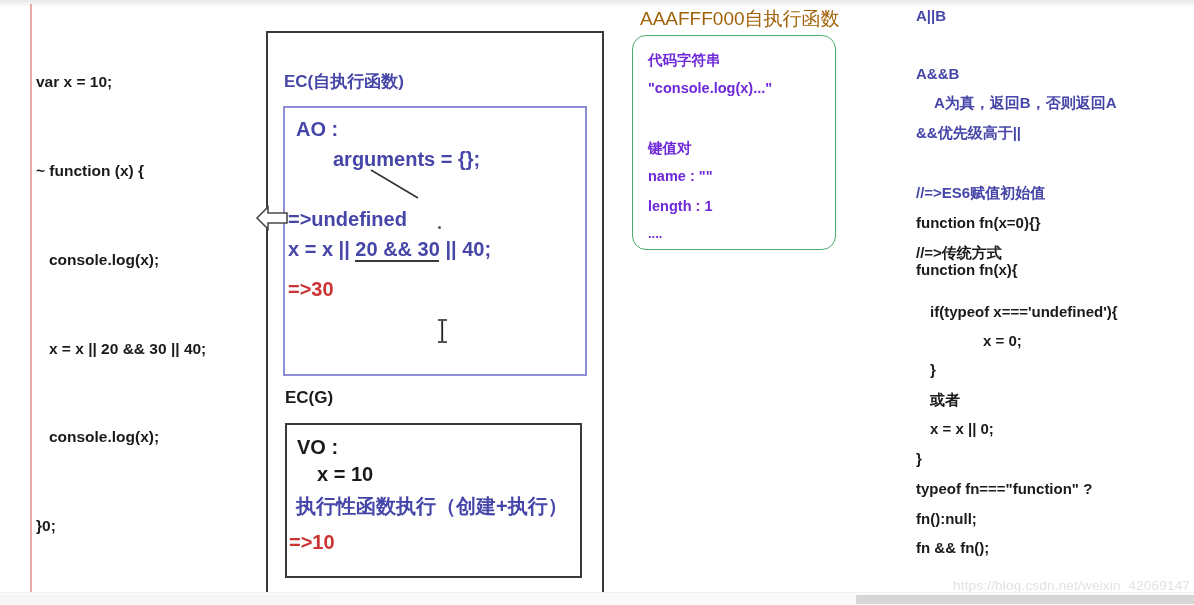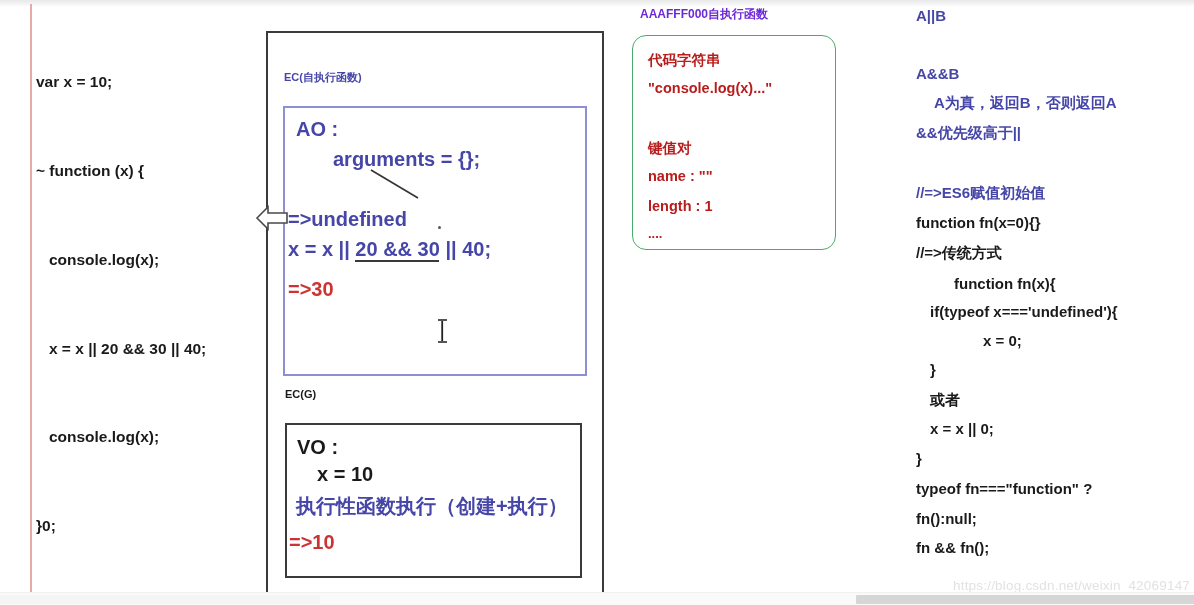--- a/index.html
+++ b/index.html
@@ -81,21 +81,21 @@
     width: 338px;
     height: 563px;
     border: 2px solid #3a3a3a;
     background: #ffffff;
     box-sizing: border-box;
   }
   .ec-label {
     position: absolute;
     color: #4646a8;
     font-weight: bold;
-    font-size: 11px;
+    font-size: 17px;
   }
   .ec-label.fn { left: 284px; top: 70px; }
   .ec-label.g  { left: 285px; top: 388px; color: #1a1a1a; }
 
   .ao-box {
     position: absolute;
     left: 283px;
     top: 106px;
     width: 304px;
     height: 270px;
@@ -172,39 +172,39 @@
     top: 318px;
     width: 11px;
     height: 26px;
   }
 
   
   .green-title {
     position: absolute;
     left: 640px;
     top: 6px;
-    color: #6d28d9;
-    font-weight: bold;
-    font-size: 12px;
+    color: #a16207;
+    font-weight: normal;
+    font-size: 19px;
     white-space: pre;
   }
   .green-box {
     position: absolute;
     left: 632px;
     top: 35px;
     width: 204px;
     height: 215px;
     border: 1.6px solid #4aaa6d;
     border-radius: 14px;
     background: #ffffff;
     box-sizing: border-box;
   }
   .green-line {
     position: absolute;
-    color: #b91c1c;
+    color: #6d28d9;
     font-weight: bold;
     font-size: 14.5px;
     white-space: pre;
   }
 
   
   .right-line {
     position: absolute;
     font-weight: bold;
     font-size: 15px;
@@ -294,21 +294,21 @@
   <div class="green-line" style="left:648px; top:226px; font-size:13px;">....</div>
 
   <div class="right-line blue" style="left:916px; top:7px;">A||B</div>
   <div class="right-line blue" style="left:916px; top:65px;">A&amp;&amp;B</div>
   <div class="right-line blue" style="left:934px; top:94px;">A为真，返回B，否则返回A</div>
   <div class="right-line blue" style="left:916px; top:124px;">&amp;&amp;优先级高于||</div>
 
   <div class="right-line blue" style="left:916px; top:184px;">//=&gt;ES6赋值初始值</div>
   <div class="right-line black" style="left:916px; top:214px;">function fn(x=0){}</div>
   <div class="right-line black" style="left:916px; top:244px;">//=&gt;传统方式</div>
-  <div class="right-line black" style="left:916px; top:275px;margin-left:38px;">function fn(x){</div>
+  <div class="right-line black" style="left:916px; top:261px;">function fn(x){</div>
   <div class="right-line black" style="left:930px; top:303px;">if(typeof x==='undefined'){</div>
   <div class="right-line black" style="left:983px; top:332px;">x = 0;</div>
   <div class="right-line black" style="left:930px; top:361px;">}</div>
   <div class="right-line black" style="left:930px; top:391px;">或者</div>
   <div class="right-line black" style="left:930px; top:420px;">x = x || 0;</div>
   <div class="right-line black" style="left:916px; top:450px;">}</div>
   <div class="right-line black" style="left:916px; top:480px;">typeof fn==="function" ?</div>
   <div class="right-line black" style="left:916px; top:510px;">fn():null;</div>
   <div class="right-line black" style="left:916px; top:539px;">fn &amp;&amp; fn();</div>
 

